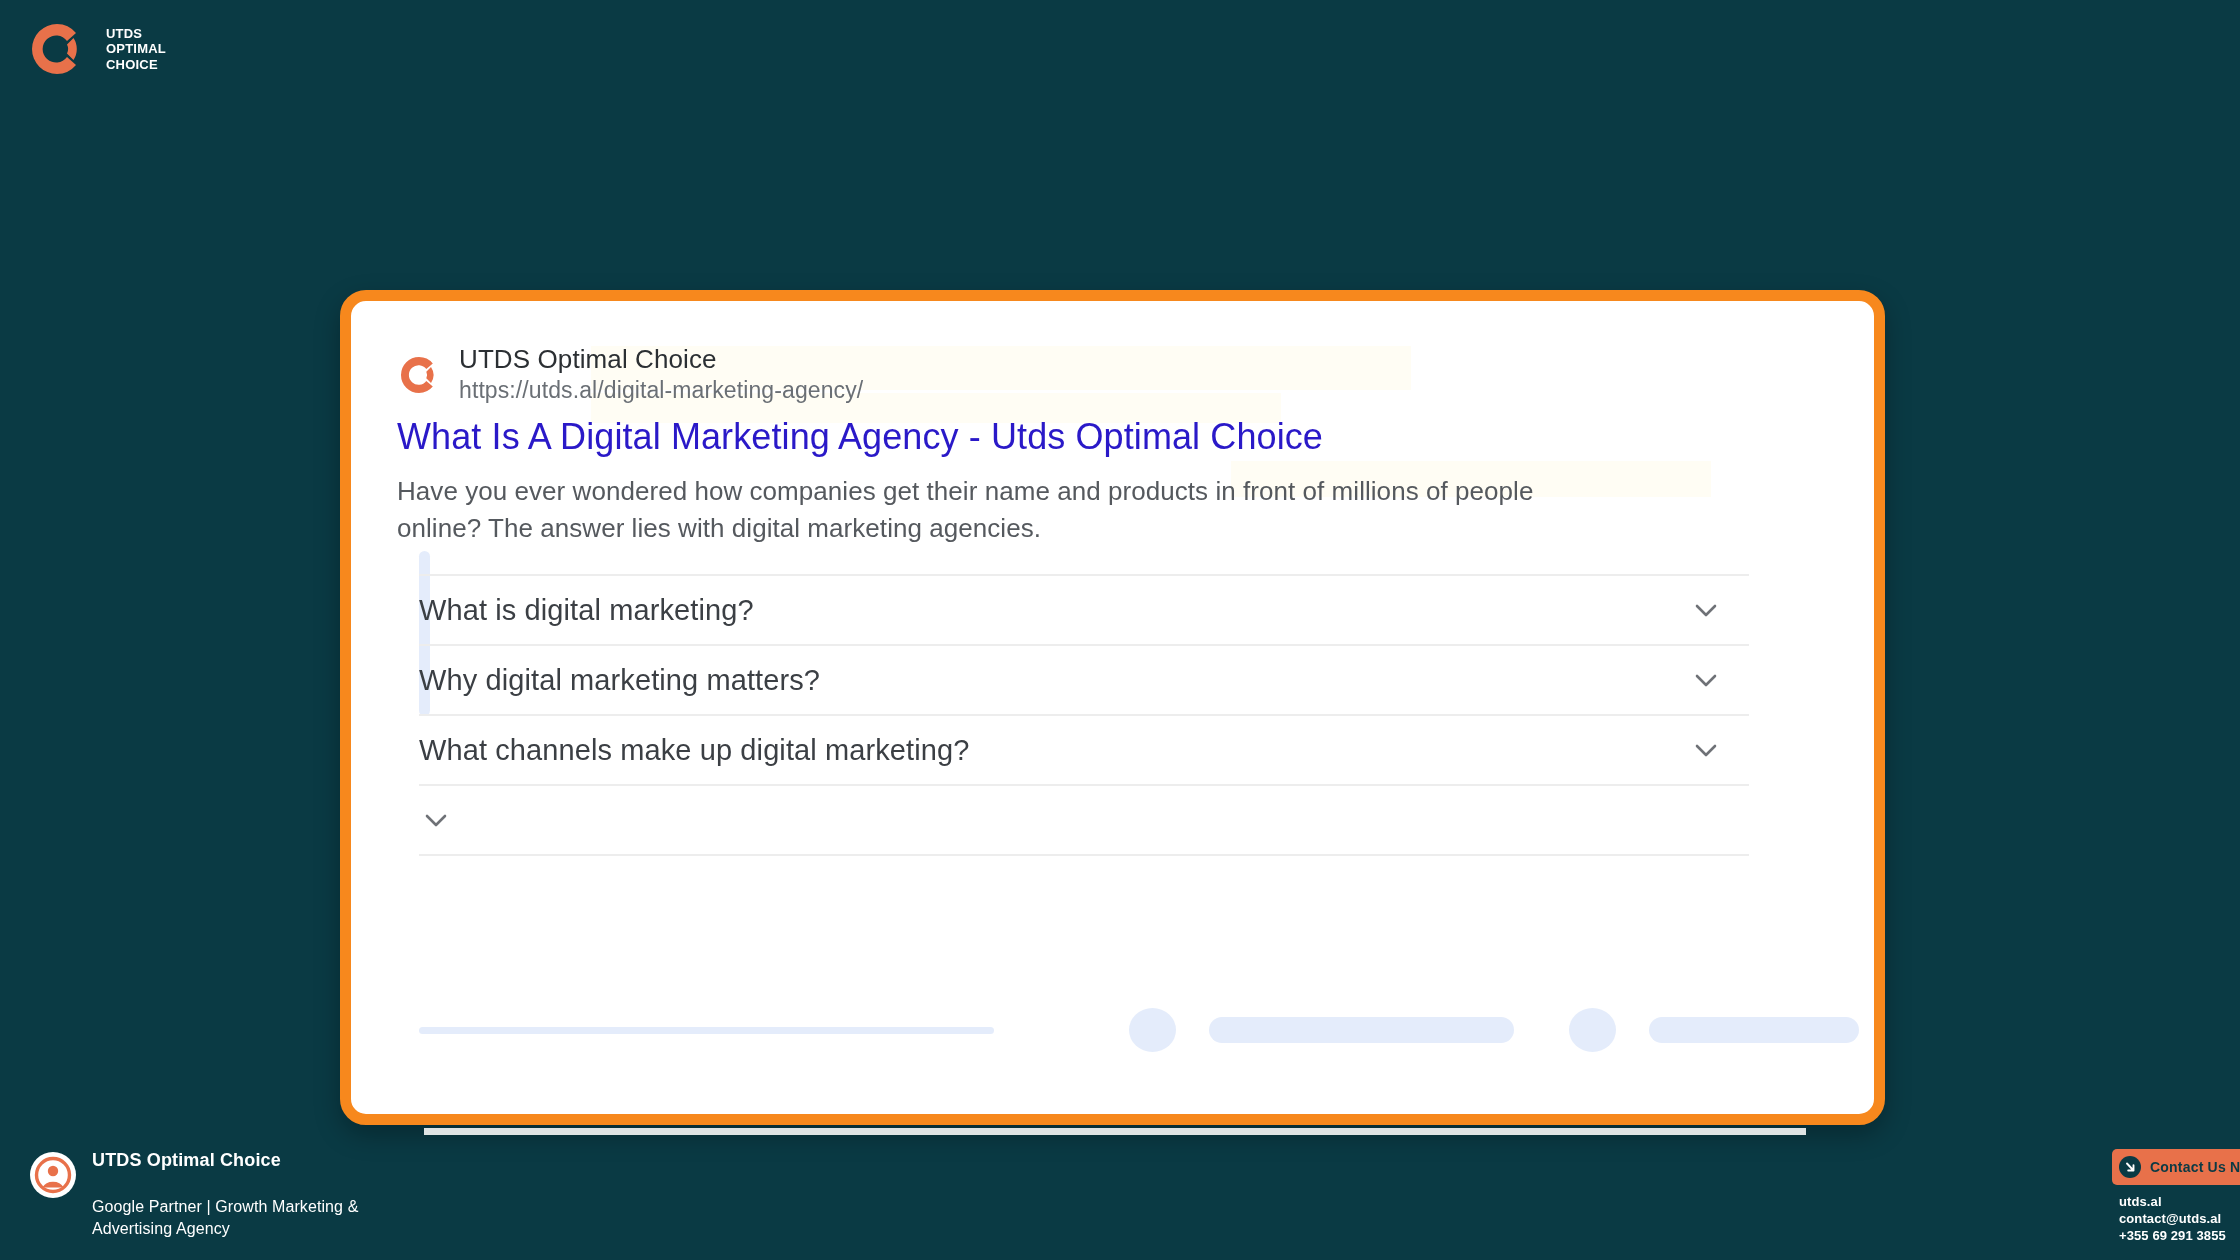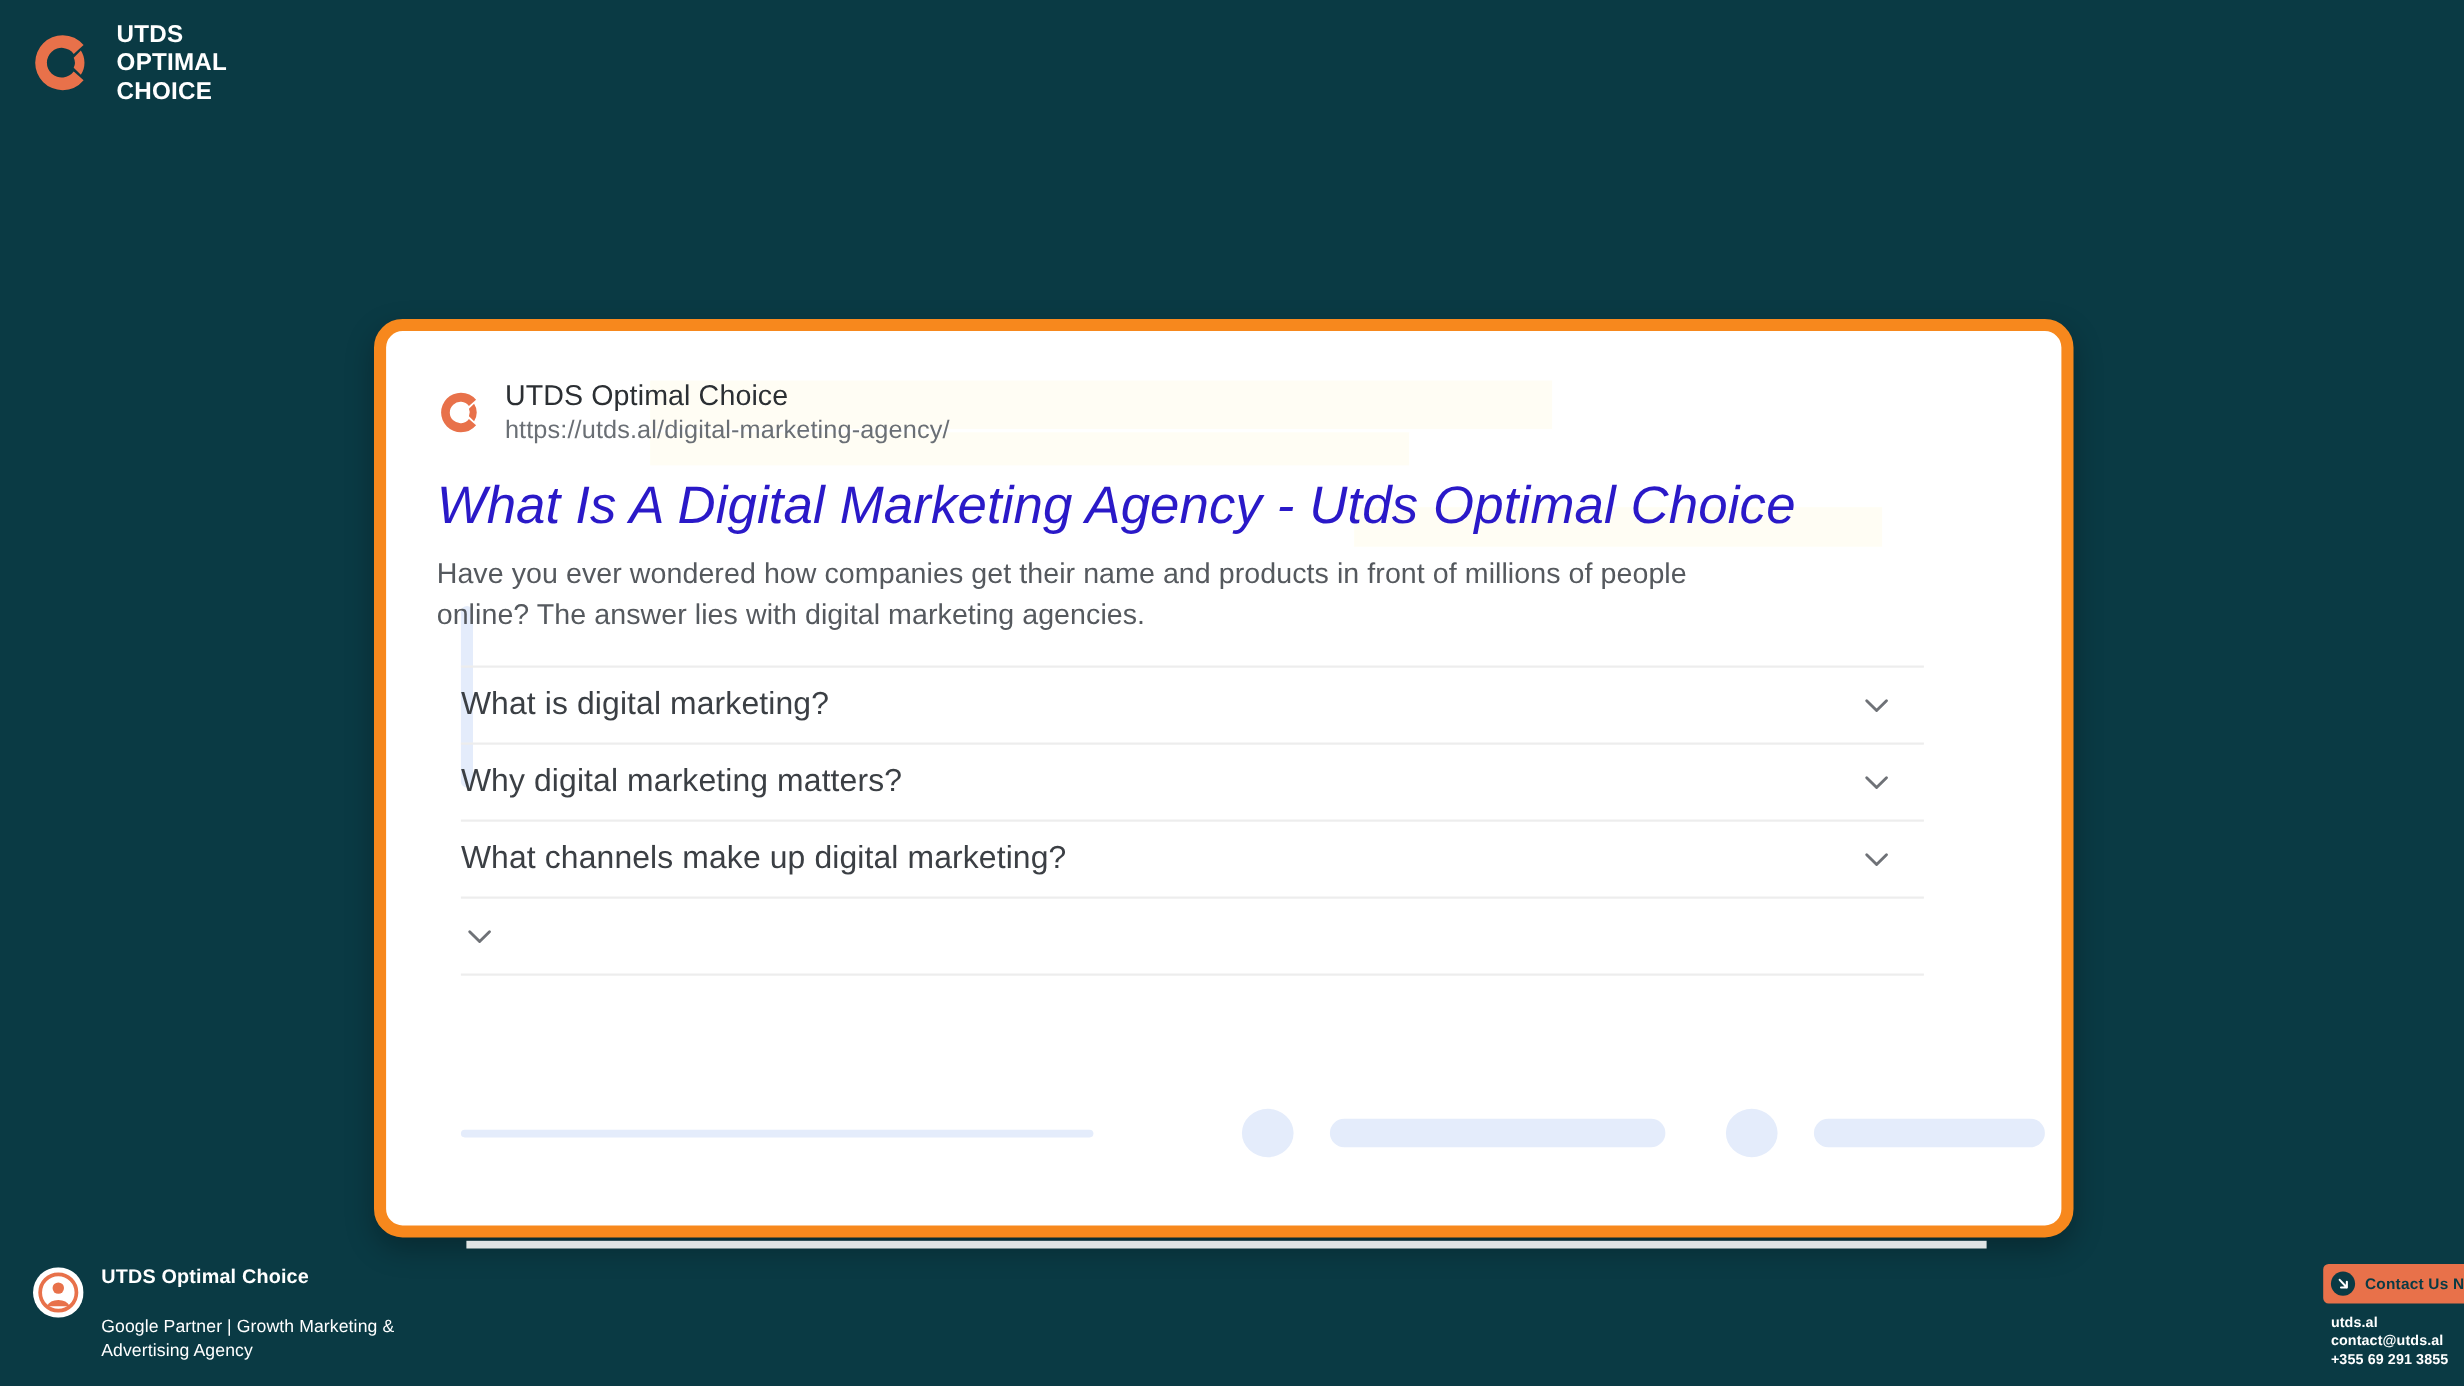--- a/index.html
+++ b/index.html
@@ -19,21 +19,21 @@
   
   .brand {
     position:absolute; left:26px; top:18px;
     display:flex; align-items:center; gap:18px;
   }
   .brand-mark {
     position:relative; width:62px; height:62px;
   }
   .brand-name {
     color:#ffffff;
-    font-size:22px;
+    font-size:13px;
     font-weight:bold;
     line-height:1.18;
     letter-spacing:0.2px;
     text-transform:uppercase;
   }
   .brand-name span { display:block; }
 
   
   .slide-title {
     position:absolute;
@@ -97,27 +97,26 @@
   .result-url {
     color:#6a6f75;
     font-size:23px;
     line-height:1.3;
     letter-spacing:.1px;
   }
 
   
   .result-title {
     position:relative; z-index:2;
-    margin-top:26px;
+    margin-top:10px;
     color:#2a19c8;
-    font-size:48px;
+    font-size:36px;
     line-height:1.18;
     letter-spacing:.1px;
     cursor:pointer;
-    font-style:italic;
   }
   .result-snippet {
     position:relative; z-index:2;
     margin-top:14px;
     max-width:1226px;
     color:#55595e;
     font-size:26px;
     line-height:1.42;
     letter-spacing:.05px;
   }

